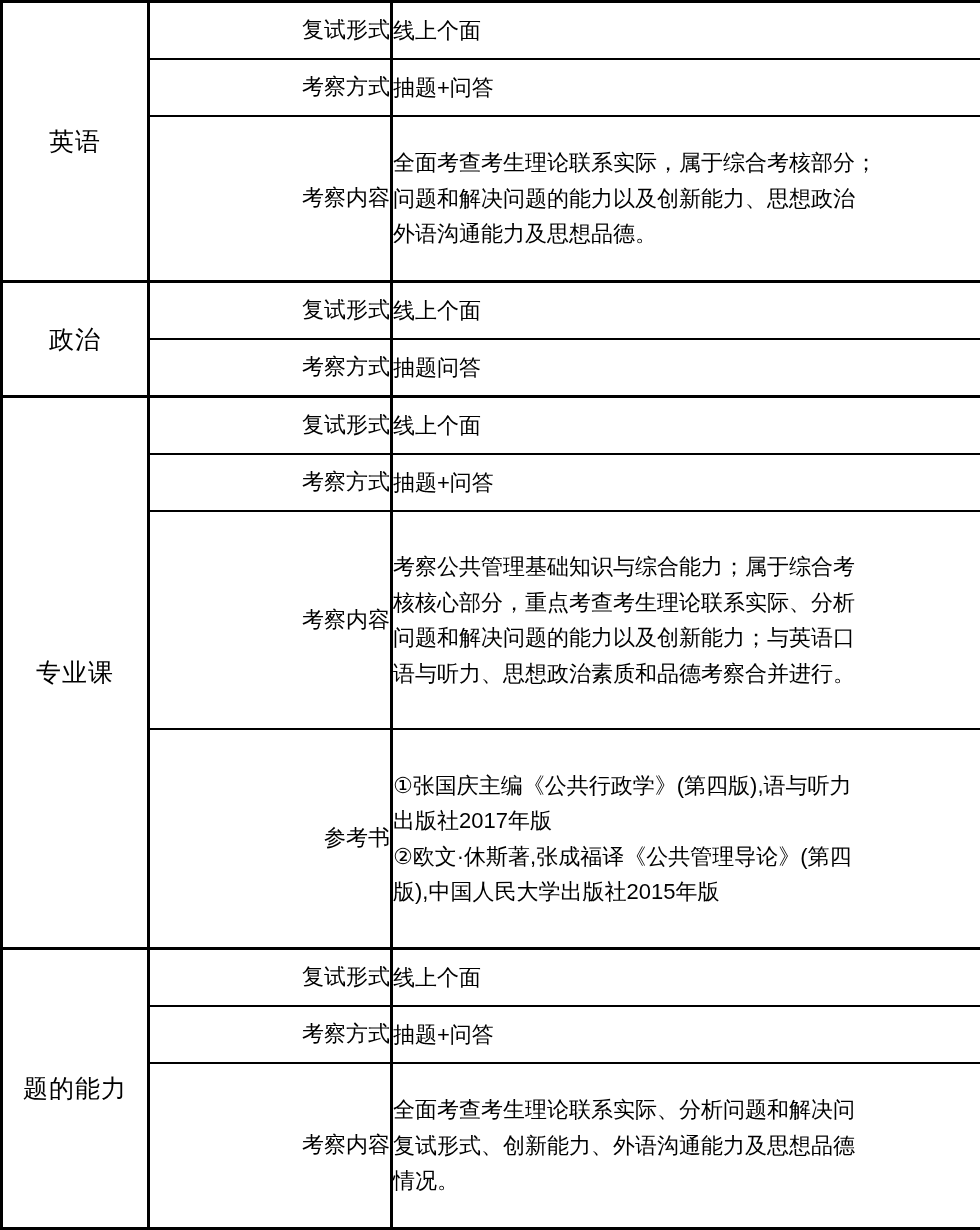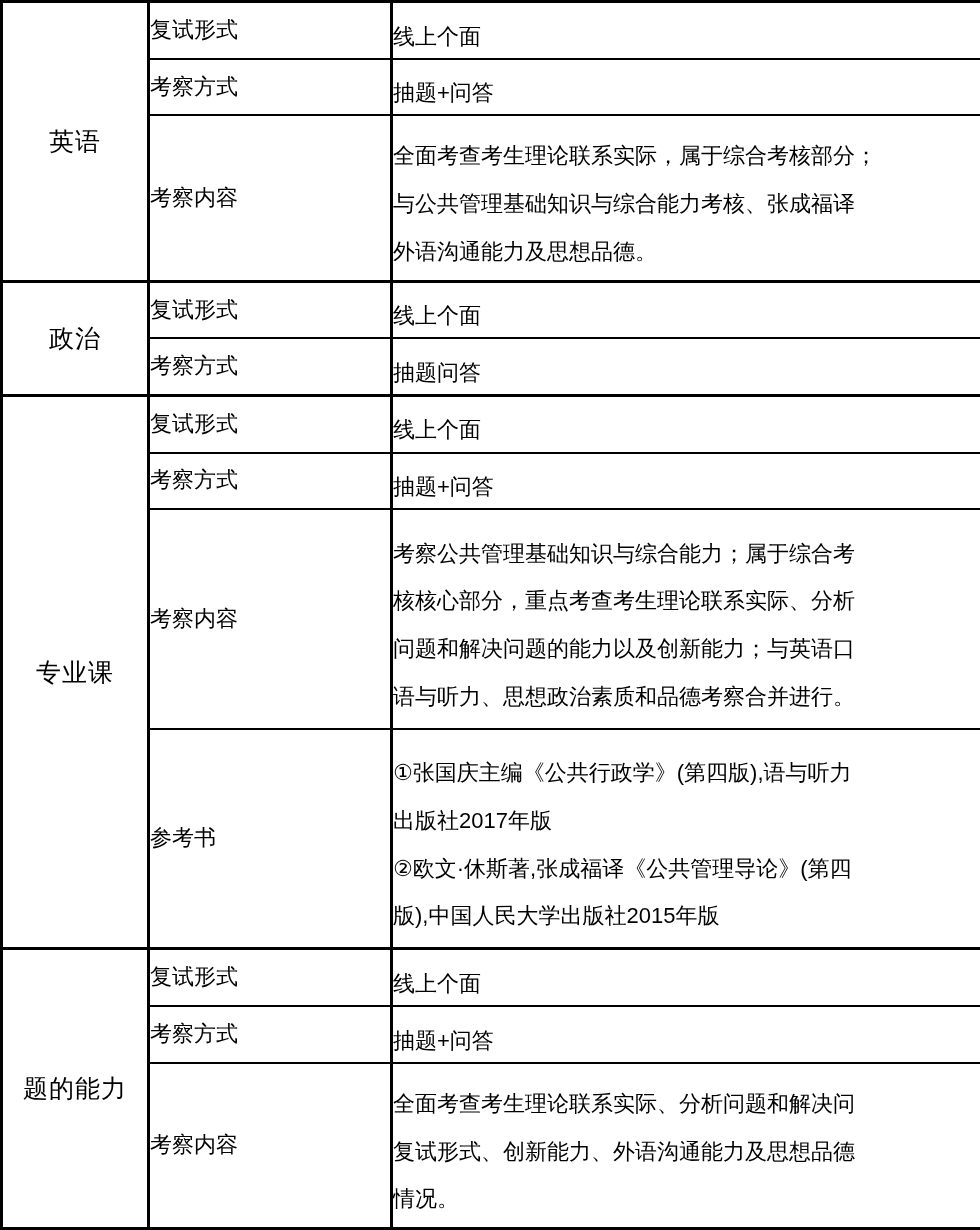--- a/index.html
+++ b/index.html
@@ -48,34 +48,34 @@
     text-align: center;
     font-weight: normal;
     font-size: 25px;
     letter-spacing: 1px;
     line-height: 1.3;
   }
 
   
   .cell-aspect {
     border-right: 3px solid #000;
-    text-align: left;
+    text-align: right;
     font-size: 22px;
     line-height: 1.4;
     padding: 6px 4px;
   }
 
   
   .cell-content {
     text-align: left;
     font-size: 22px;
     line-height: 1.62;
     padding: 10px 16px 10px 22px;
   }
-  .cell-content .line { display: block; margin-top: 12px; }
+  .cell-content .line { display: block; }
 
   
   
   tr.row-inner > td.cell-aspect,
   tr.row-inner > td.cell-content {
     border-top: 2px solid #000;
   }
   
   tr.row-section-start > td {
     border-top: 3px solid #000;
@@ -105,21 +105,21 @@
       <tr class="row-inner">
         <td class="cell-aspect">考察方式</td>
         <td class="cell-content">
           <span class="line">抽题+问答</span>
         </td>
       </tr>
       <tr class="row-inner">
         <td class="cell-aspect">考察内容</td>
         <td class="cell-content">
           <span class="line">全面考查考生理论联系实际，属于综合考核部分；</span>
-          <span class="line">与公共管理基础知识与综合能力考核、张成福译</span>
+          <span class="line">问题和解决问题的能力以及创新能力、思想政治</span>
           <span class="line">外语沟通能力及思想品德。</span>
         </td>
       </tr>
       <tr class="row-section-start">
         <td class="cell-subject" rowspan="2">政治</td>
         <td class="cell-aspect">复试形式</td>
         <td class="cell-content">
           <span class="line">线上个面</span>
         </td>
       </tr>

